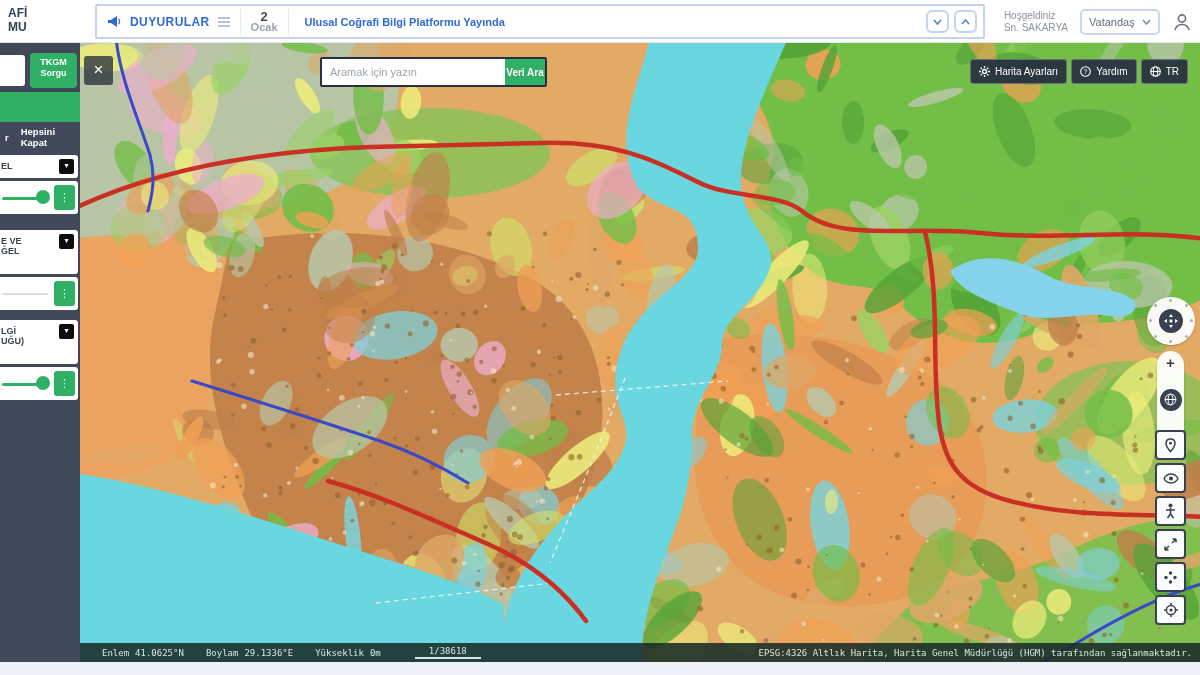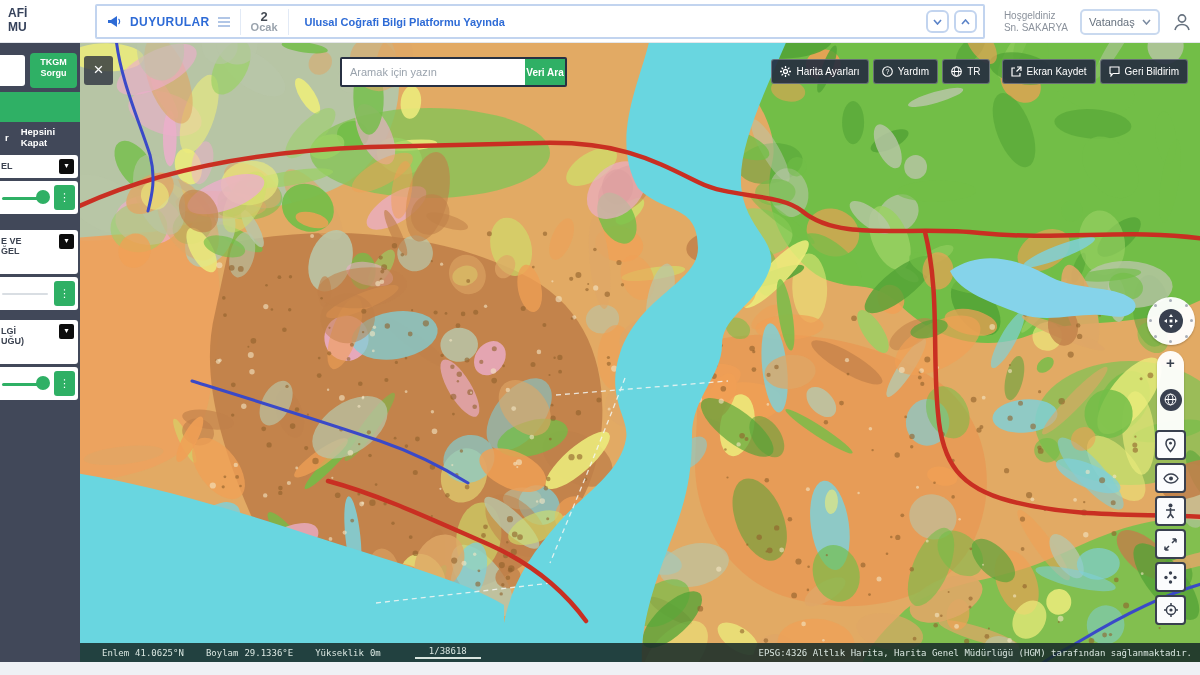--- a/index.html
+++ b/index.html
@@ -42,21 +42,21 @@
   .track { position:absolute; left:4px; top:16px; height:3px; border-radius:2px; }
   .track.green { background:#2fb065; }
   .track.gray { background:#d9dee3; height:2px; }
   .knob { position:absolute; top:9px; width:14px; height:14px; border-radius:50%; background:#2fb065; }
   .kebab { position:absolute; right:3px; top:4px; width:21px; height:25px; background:#2fb065; border-radius:3px; color:#fff; font-size:11px; text-align:center; line-height:24px; cursor:pointer; }
 
   
   #map { position:absolute; left:80px; top:43px; width:1120px; height:619px; z-index:5; }
   #close-x { position:absolute; left:84px; top:56px; width:29px; height:29px; background:rgba(42,48,62,.78); border-radius:3px; color:#fff; font-size:17px; text-align:center; line-height:27px; z-index:25; cursor:pointer; }
 
-  #searchbar { position:absolute; left:340px; top:57px; width:227px; height:30px; border:2px solid #273043; border-radius:2px; background:#bef264; display:flex; z-index:25; }
+  #searchbar { position:absolute; left:320px; top:57px; width:227px; height:30px; border:2px solid #273043; border-radius:2px; background:#bef264; display:flex; z-index:25; }
   #searchbar input { flex:1; border:0; outline:none; font-size:11px; padding-left:8px; color:#444; font-family:"Liberation Sans",sans-serif; }
   #searchbar input::placeholder { color:#9aa3ad; }
   #search-btn { width:40px; background:#2fb065; color:#fff; border:0; font-size:10px; font-weight:bold; cursor:pointer; font-family:"Liberation Sans",sans-serif; }
 
   #map-toolbar { position:absolute; right:12px; top:59px; display:flex; gap:12px; z-index:25; }
   .tb-group { display:flex; gap:4px; }
   .tb-btn { background:rgba(38,46,64,.92); border:1px solid rgba(255,255,255,.28); border-radius:3px; color:#fff; font-size:10px; height:25px; display:flex; align-items:center; gap:5px; padding:0 8px; cursor:pointer; white-space:nowrap; }
   .tb-btn svg { display:block; }
 
   
@@ -971,36 +971,20 @@
       </div>
       <div class="tb-btn">
         <svg class="icon-svg" width="11" height="11" viewBox="0 0 11 11">
             <circle cx="5.5" cy="5.5" r="4.8" fill="none" stroke="#fff" stroke-width="1.1"></circle>
             <ellipse cx="5.5" cy="5.5" rx="2.2" ry="4.8" fill="none" stroke="#fff" stroke-width="1"></ellipse>
             <line x1="0.7" y1="5.5" x2="10.3" y2="5.5" stroke="#fff" stroke-width="1"></line>
           </svg>
         <span>TR</span>
       </div>
     </div>
-    <div class="tb-group">
-      <div class="tb-btn">
-        <svg class="icon-svg" width="11" height="11" viewBox="0 0 11 11">
-            <path d="M4,2 L1,2 L1,10 L9,10 L9,7" fill="none" stroke="#fff" stroke-width="1.2"></path>
-            <path d="M6,1 L10,1 L10,5" fill="none" stroke="#fff" stroke-width="1.2"></path>
-            <line x1="10" y1="1" x2="5.5" y2="5.5" stroke="#fff" stroke-width="1.2"></line>
-          </svg>
-        <span>Ekran Kaydet</span>
-      </div>
-      <div class="tb-btn">
-        <svg class="icon-svg" width="11" height="11" viewBox="0 0 11 11">
-            <path d="M1,1 L10,1 L10,7.5 L4,7.5 L2,10 L2,7.5 L1,7.5 Z" fill="none" stroke="#fff" stroke-width="1.1"></path>
-          </svg>
-        <span>Geri Bildirim</span>
-      </div>
-    </div>
   </div>
 
   <div id="compass">
     <span class="tick" style="left:22px;top:2px"></span>
       <span class="tick" style="left:22px;bottom:2px"></span>
     <span class="tick" style="left:2px;top:22px"></span>
       <span class="tick" style="right:2px;top:22px"></span>
     <span class="tick" style="left:7px;top:7px"></span>
       <span class="tick" style="right:7px;top:7px"></span>
     <span class="tick" style="left:7px;bottom:7px"></span>

